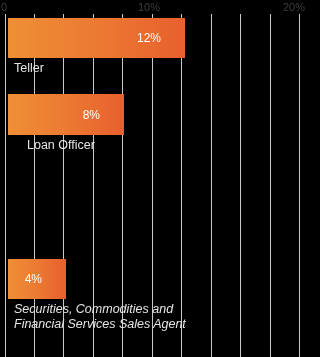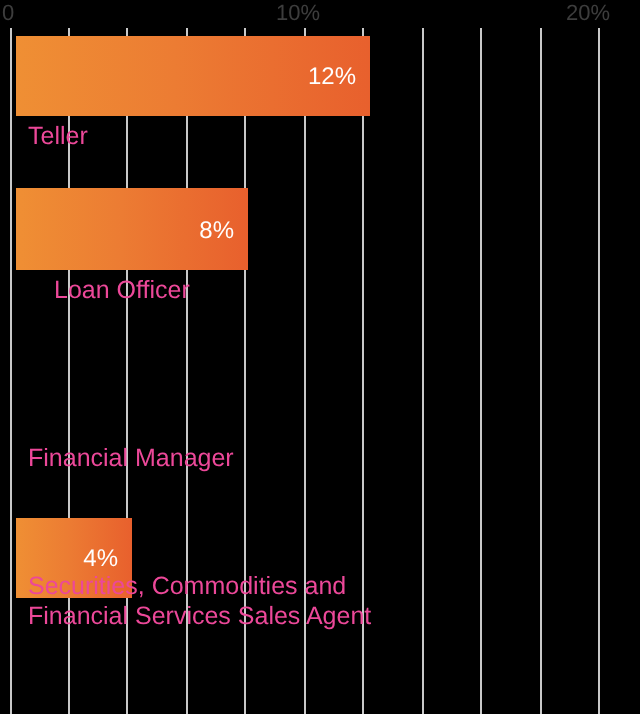--- a/index.html
+++ b/index.html
@@ -76,29 +76,29 @@
     height: 100%;
     background: linear-gradient(90deg, #ef8f34 0%, #ec7c33 45%, #e8602d 100%);
     box-sizing: border-box;
     display: flex;
     align-items: center;
     justify-content: flex-end;
   }
   .bar-value {
     color: #ffffff;
     font-size: 12px;
-    padding-right: 7px;
+    padding-right: 24px;
     white-space: nowrap;
   }
 
   
   .cat-label {
     position: absolute;
     left: 14px;
-    color: #ec4899;
+    color: #e5e5e5;
     font-size: 12.5px;
     line-height: 15px;
     white-space: pre-line;
   }
 </style>
 </head>
 <body>
 
 <div id="chart-root">
 
@@ -131,24 +131,23 @@
     </div>
     <div class="cat-label" style="top:47px;">Teller</div>
 
     <div class="bar-group" style="top:80px; height:41px;">
       <div class="bar" style="width:116px;">
         <span class="bar-value">8%</span>
       </div>
     </div>
     <div class="cat-label" style="top:124px;margin-left:13px;">Loan Officer</div>
 
-    <div class="cat-label" style="top:208px;">Financial Manager</div>
 
     <div class="bar-group" style="top:245px; height:40px;">
       <div class="bar" style="width:58px;">
         <span class="bar-value">4%</span>
       </div>
     </div>
-    <div class="cat-label" style="top:272px;">Securities, Commodities and
+    <div class="cat-label" style="top:288px;font-style:italic;">Securities, Commodities and
 Financial Services Sales Agent</div>
 
   </div>
 </div>
 
 </body></html>

